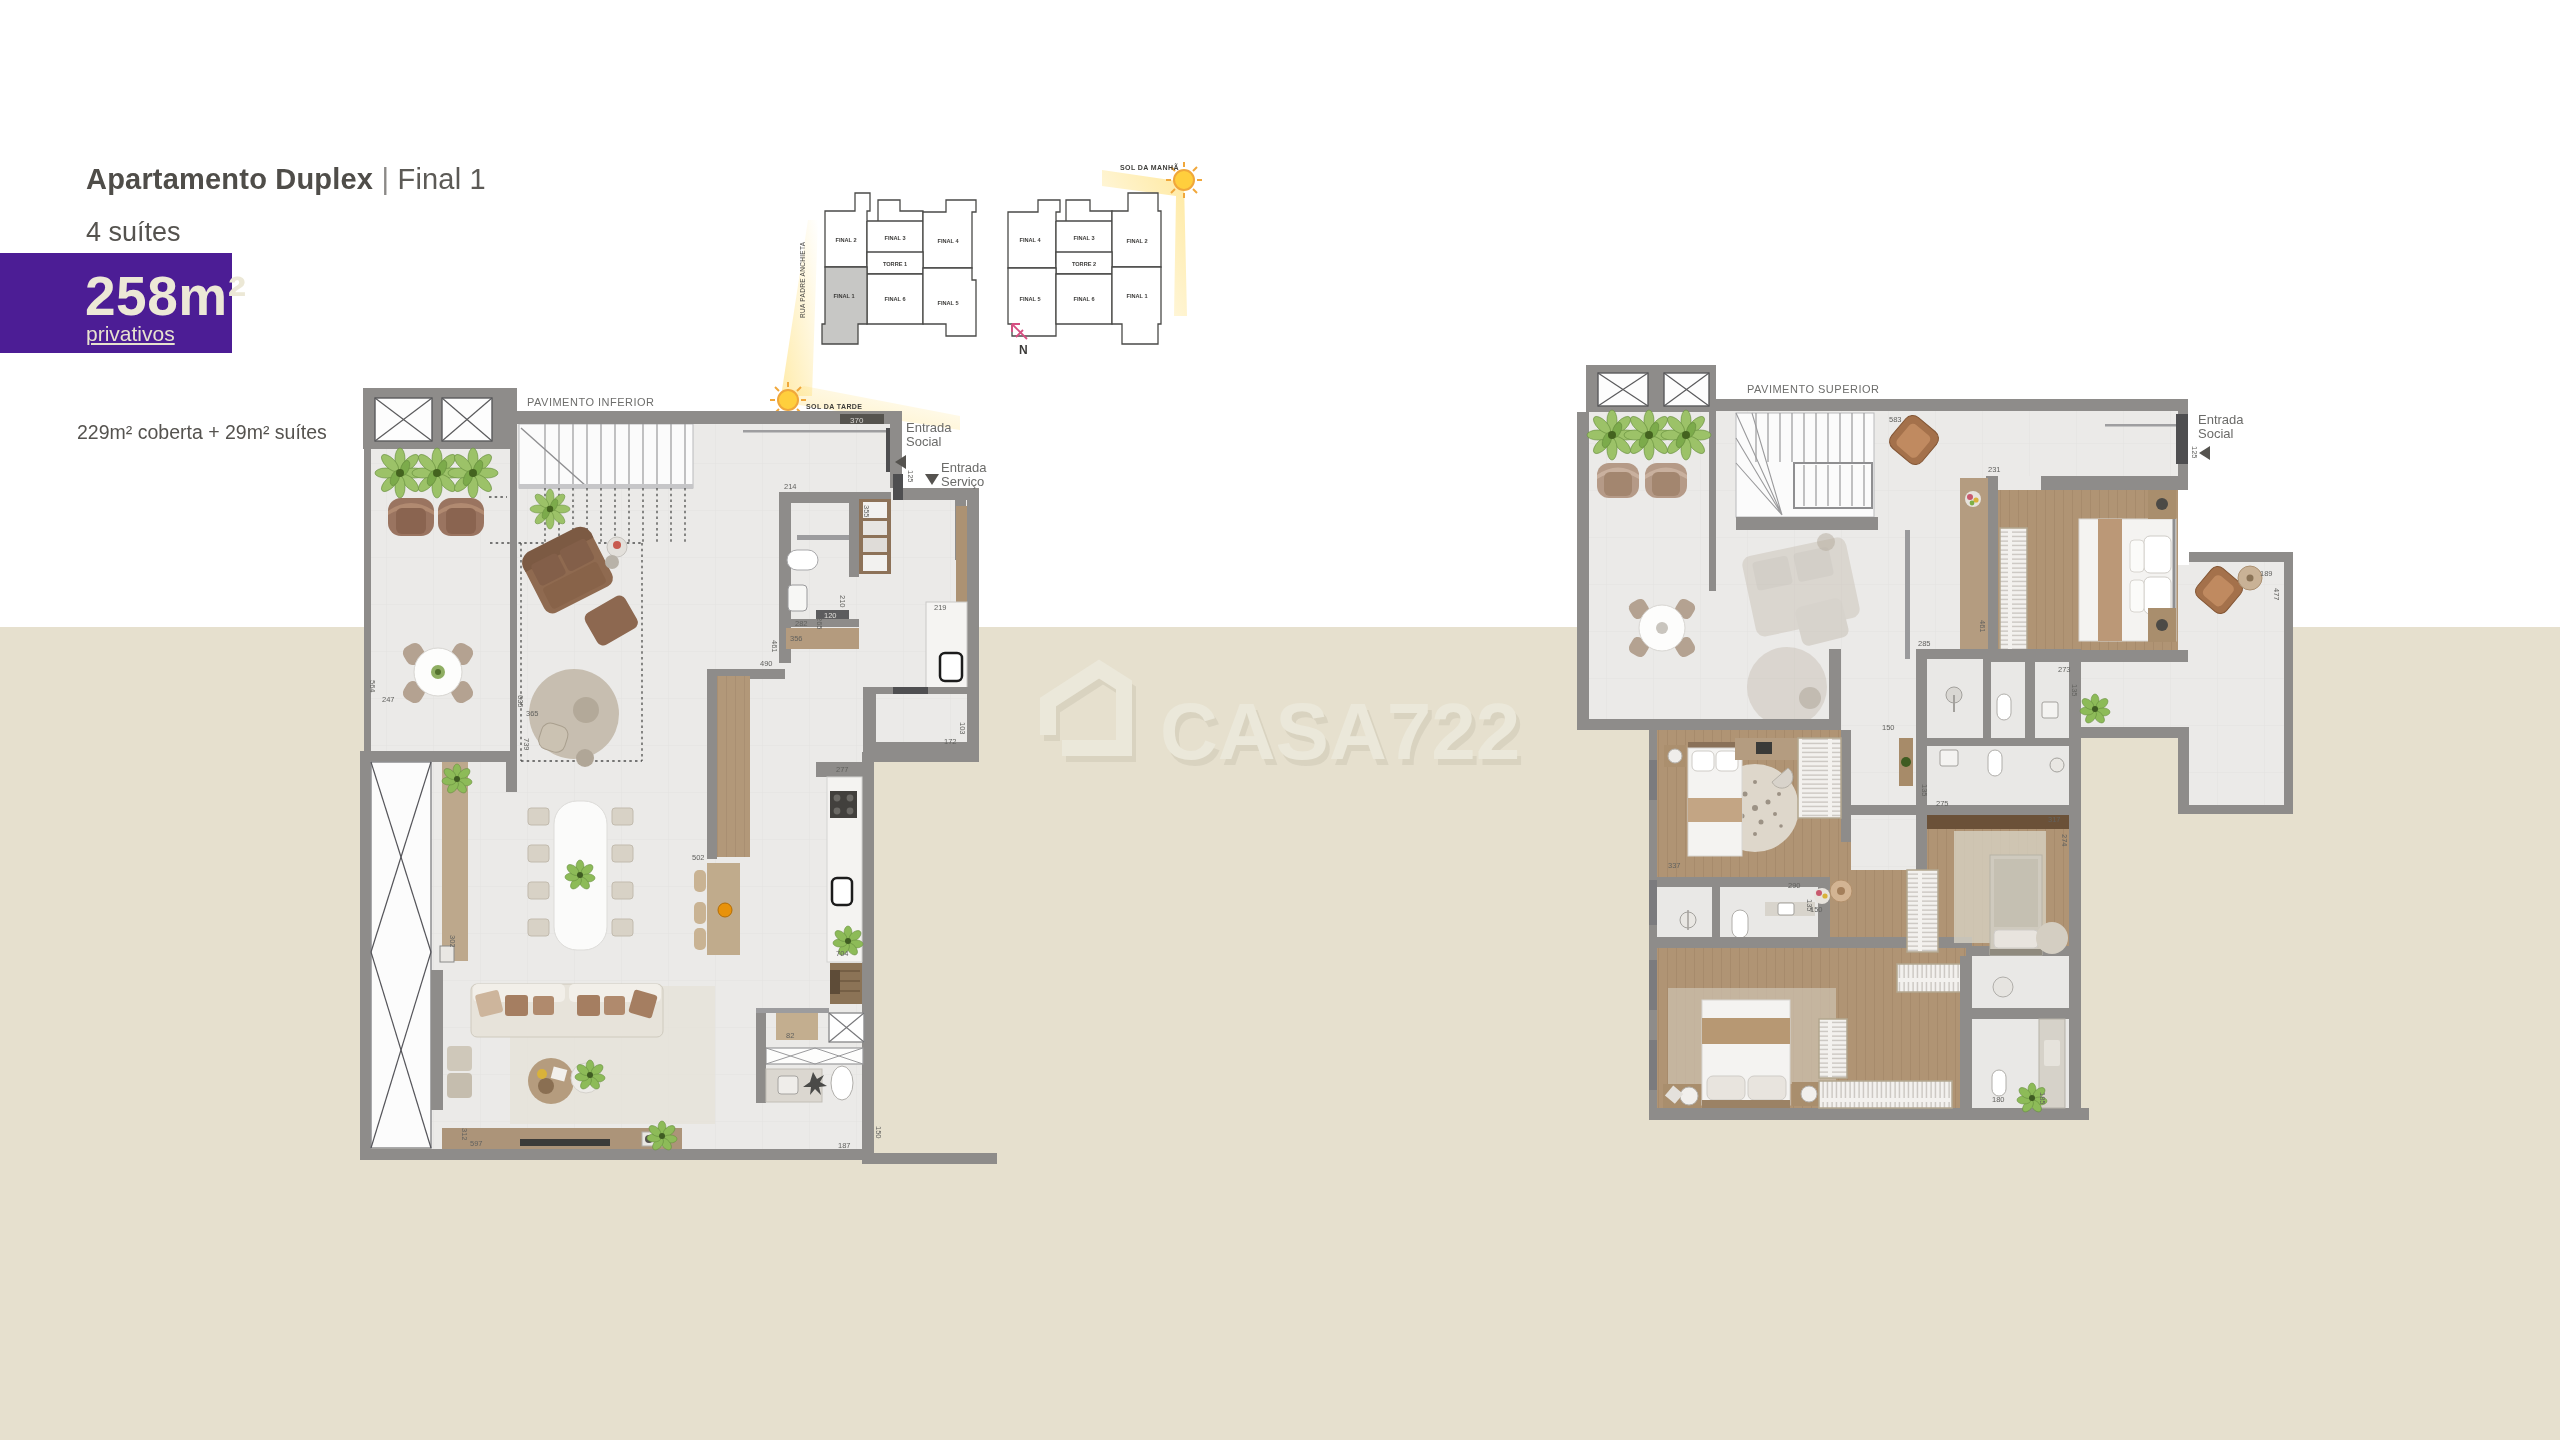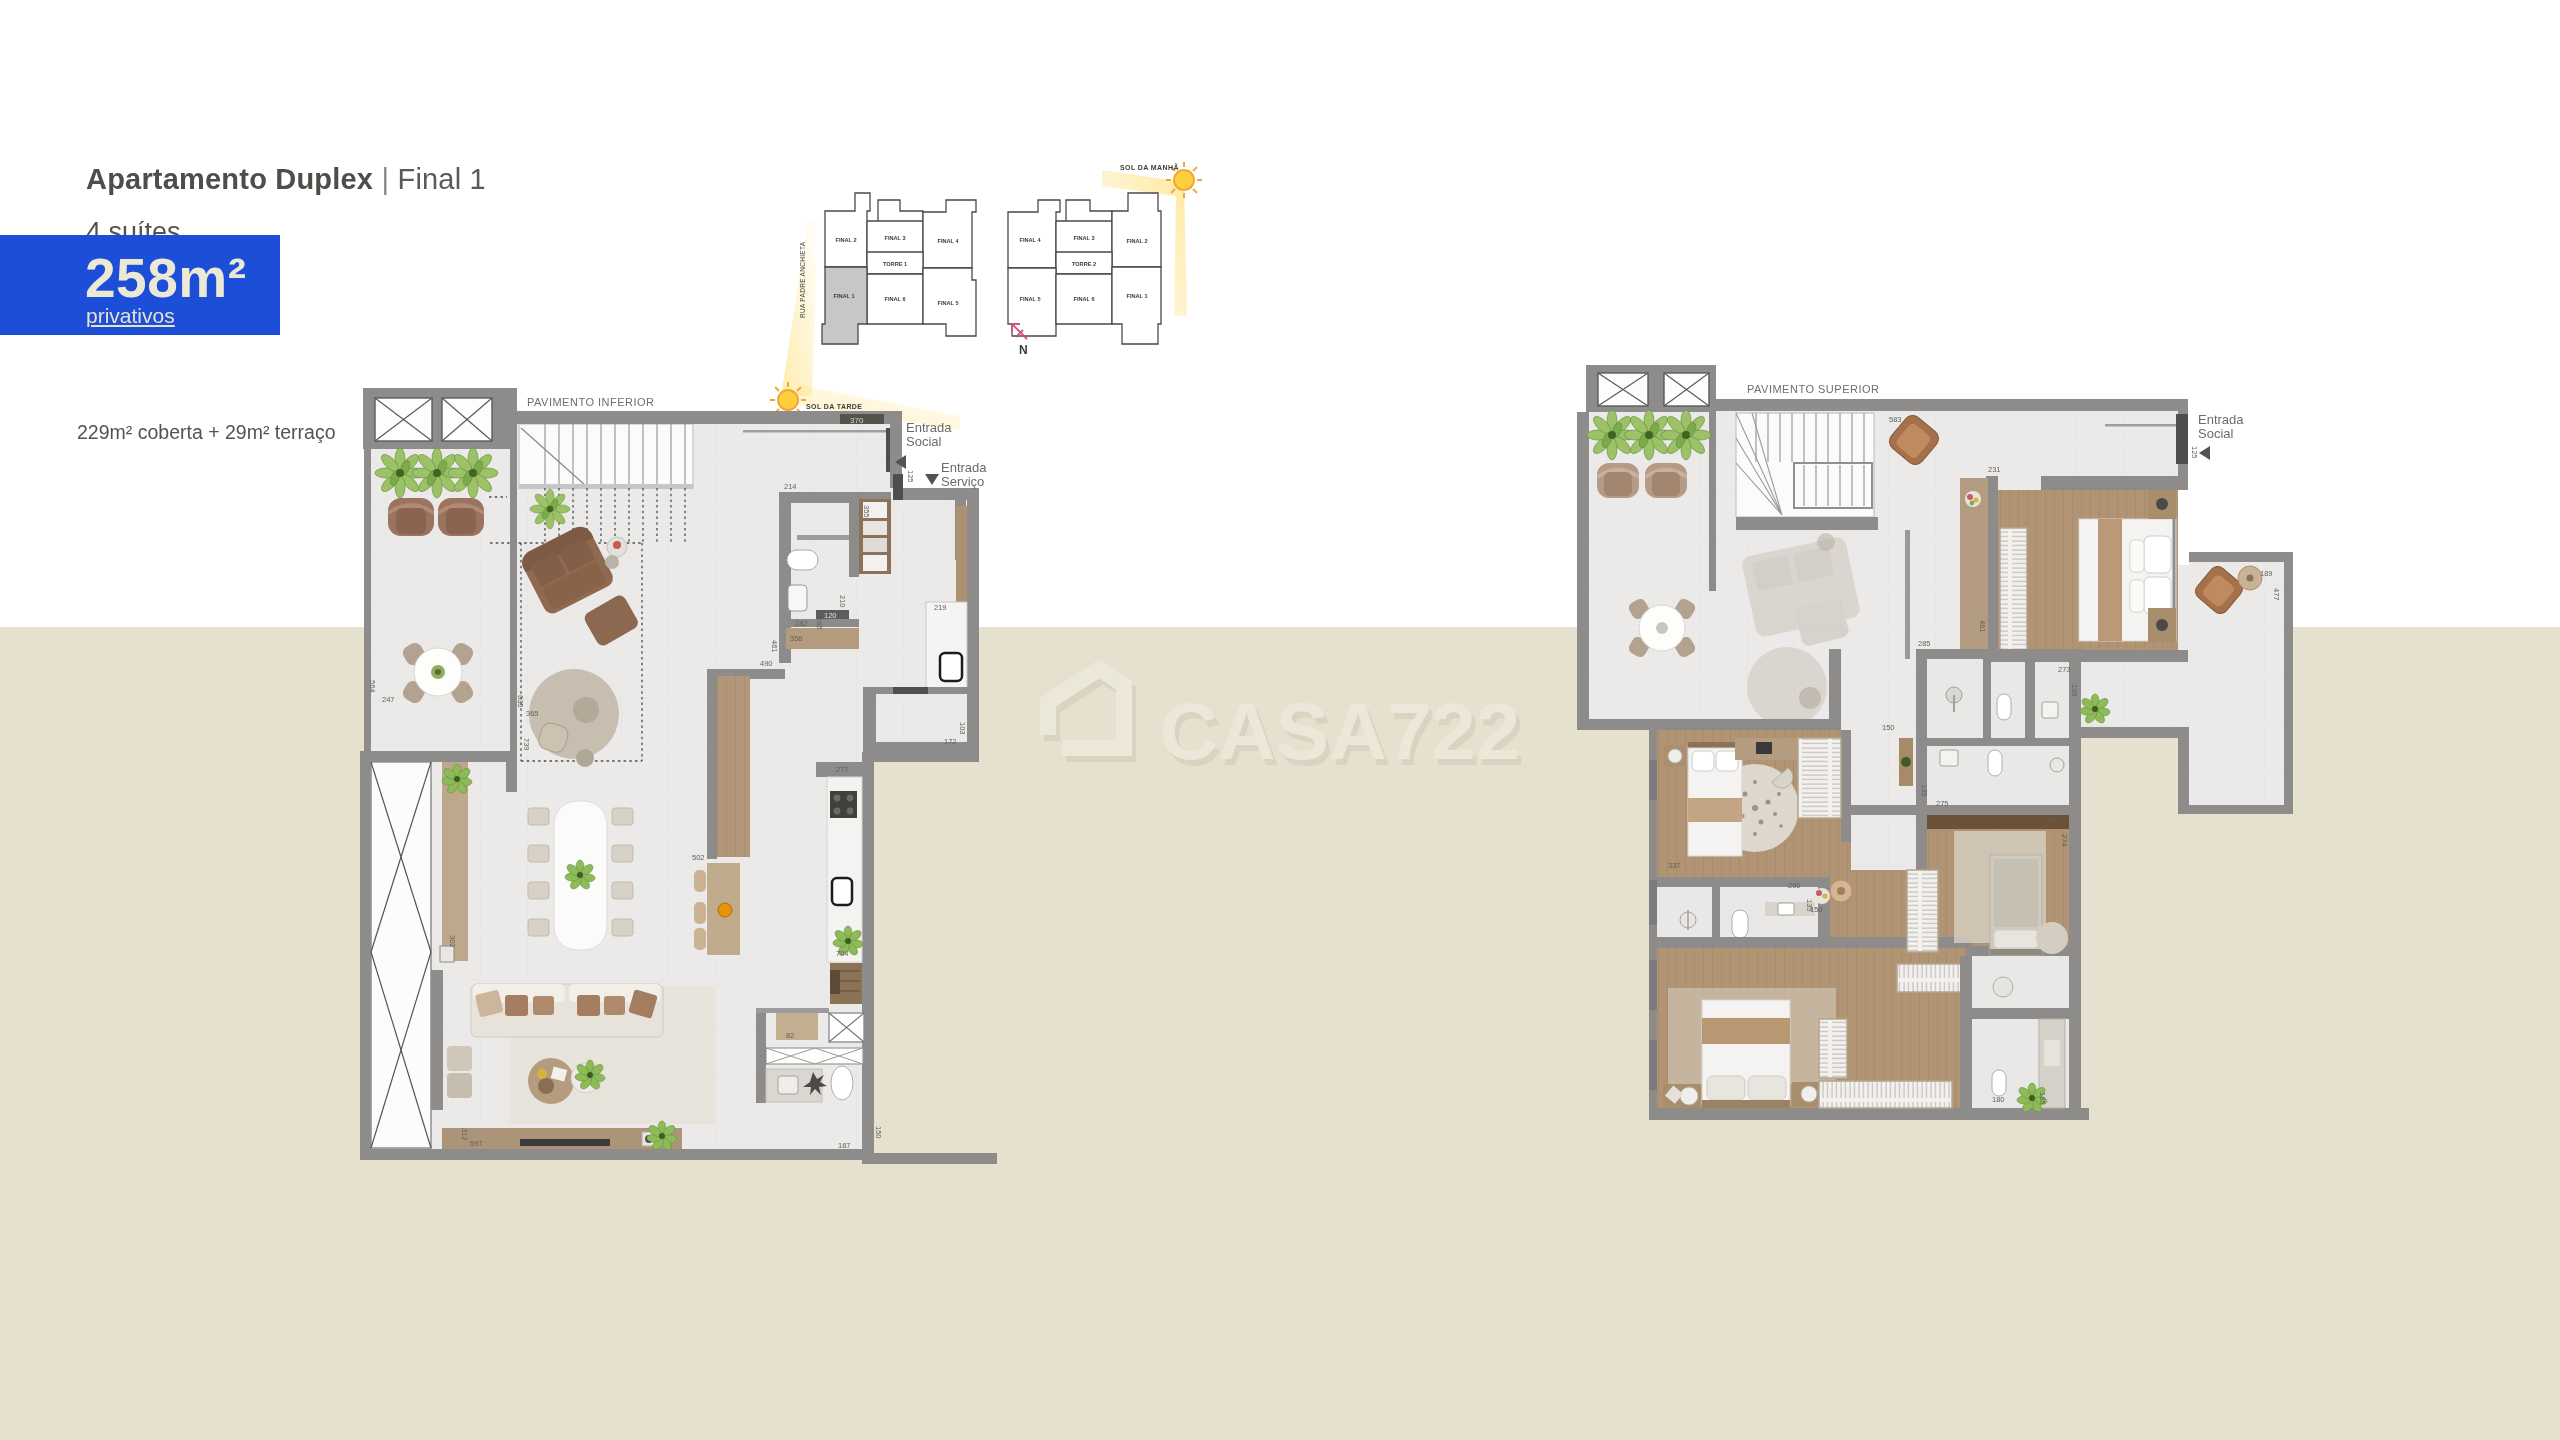--- a/index.html
+++ b/index.html
@@ -16,28 +16,28 @@
   <div class="abs" style="left:0;top:627px;width:2560px;height:813px;background:#e6e0ce;"></div>
 
   <div class="abs" style="left:86px;top:163px;font-size:29px;color:#4f4d49;letter-spacing:.2px;">
     <span style="font-weight:bold;">Apartamento Duplex</span>
     <span style="color:#8b8987;font-weight:300;"> | </span>
     <span style="color:#5c5a56;">Final 1</span>
   </div>
 
   <div class="abs" style="left:86px;top:217px;font-size:27px;color:#55534f;">4 suítes</div>
 
-  <div class="abs" style="left:0;top:235px;width:280px;height:100px;background:#1d4ed8;color:#ece8d6;">
+  <div class="abs" style="left:0;top:253px;width:232px;height:100px;background:#4c1d95;color:#ece8d6;">
 
     <div class="abs" style="left:85px;top:11px;font-size:55px;font-weight:bold;letter-spacing:.5px;">258m²</div>
 
     <div class="abs" style="left:86px;top:69px;font-size:21px;color:#e7e2cf;text-decoration:underline;">privativos</div>
   </div>
 
-  <div class="abs" style="left:77px;top:421px;font-size:19.5px;color:#55534f;">229m² coberta + 29m² terraço</div>
+  <div class="abs" style="left:77px;top:421px;font-size:19.5px;color:#55534f;">229m² coberta + 29m² suítes</div>
 
   <div class="abs" style="left:1036px;top:655px;width:560px;height:130px;">
     <svg width="560" height="130" viewBox="0 0 560 130">
 
       <g opacity="0.10" transform="translate(4,6)">
         <path d="M12 80 L12 47 L63 14 L88 30 L88 93 L26 93" fill="none" stroke="#6b6552" stroke-width="16"></path>
         <text x="124" y="104" font-family="Liberation Sans, sans-serif" font-weight="bold" font-size="80" fill="#6b6552">CASA722</text>
       </g>
 
       <path d="M12 80 L12 47 L63 14 L88 30 L88 93 L26 93" fill="none" stroke="#ebe8da" stroke-width="16"></path>

